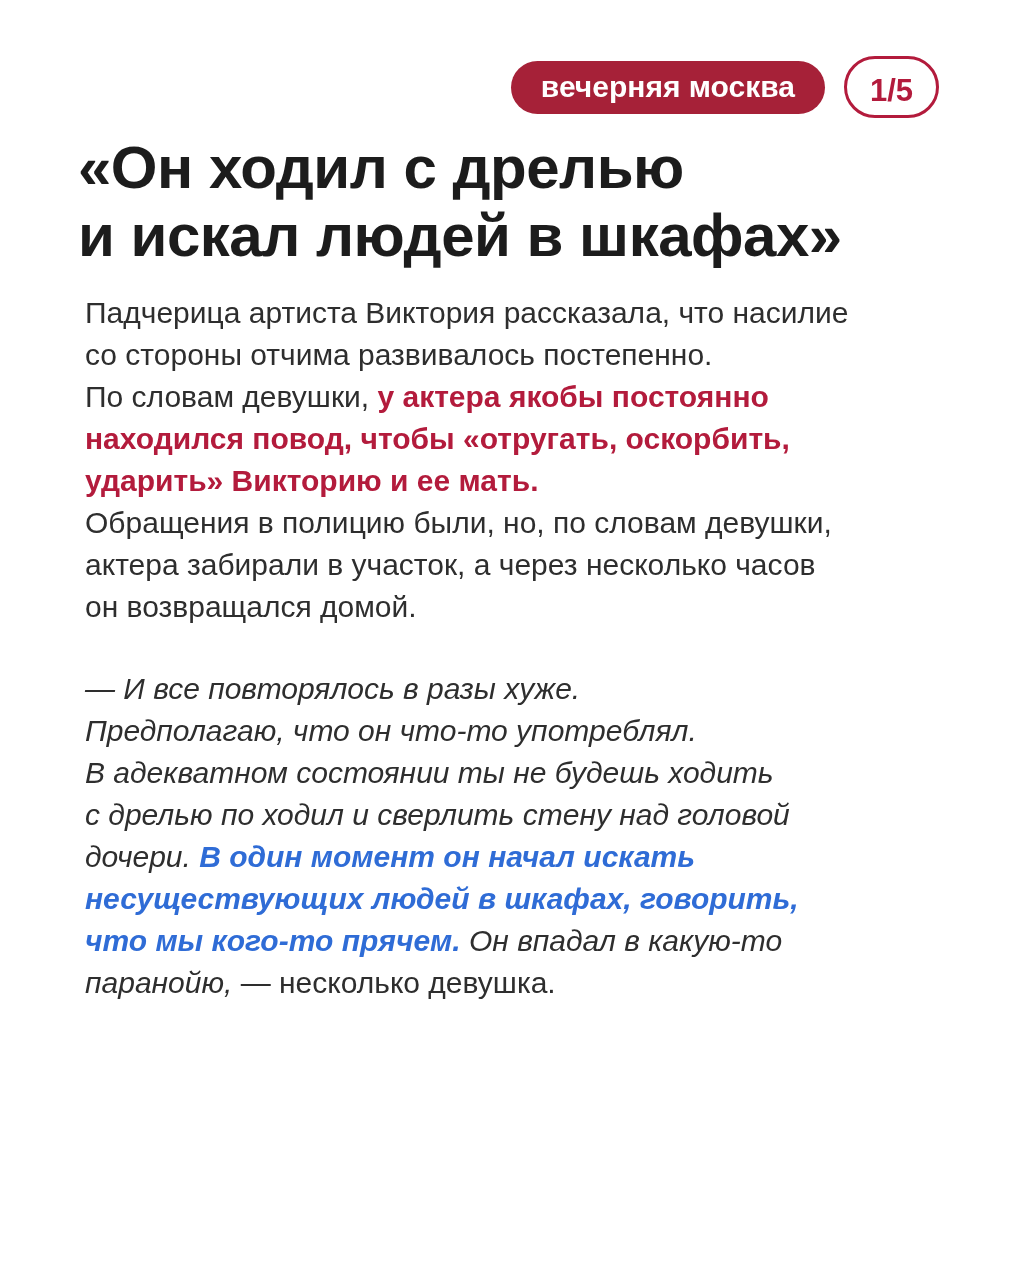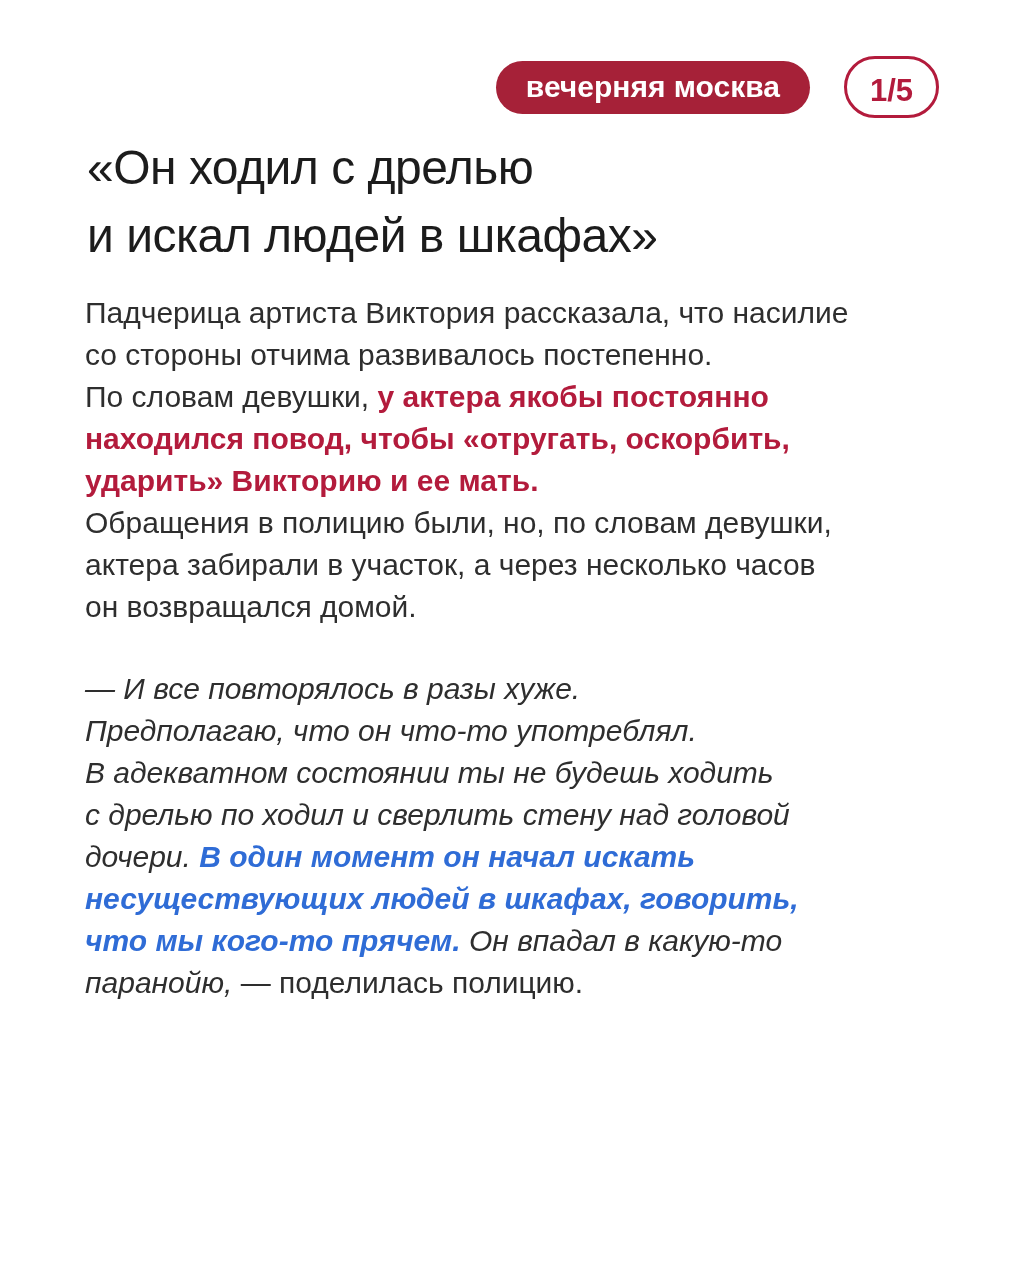--- a/index.html
+++ b/index.html
@@ -14,21 +14,21 @@
     height: 1280px;
     background: #ffffff;
     overflow: hidden;
   }
   .header {
     position: absolute;
     top: 56px;
     right: 84px;
     display: flex;
     align-items: center;
-    gap: 34px;
+    gap: 19px;
   }
   .brand-badge {
     background: var(--accent-red, #a62138);
     color: #ffffff;
     font-weight: 700;
     font-size: 30px;
     line-height: 1;
     padding: 11px 30px 12px;
     border-radius: 40px;
     white-space: nowrap;
@@ -40,26 +40,26 @@
     font-weight: 700;
     font-size: 31px;
     line-height: 1;
     padding: 16px 23px 9px;
     border-radius: 40px;
     white-space: nowrap;
   }
   .title {
     position: absolute;
     top: 134px;
-    left: 87px;
+    left: 78px;
     right: 60px;
     color: var(--title-black, #1c1c1c);
-    font-size: 48px;
+    font-size: 60px;
     line-height: 68px;
-    font-weight: 400;
+    font-weight: 700;
     letter-spacing: -0.5px;
     white-space: pre-line;
   }
   .article {
     position: absolute;
     top: 292px;
     left: 85px;
     right: 62px;
     color: var(--body-black, #2e2e2e);
     font-size: 30px;
@@ -101,16 +101,16 @@
 Обращения в полицию были, но, по словам девушки,
 актера забирали в участок, а через несколько часов
 он возвращался домой.</span></p>
       <p><span class="seg-italic">— И все повторялось в разы хуже.
 Предполагаю, что он что-то употреблял.
 В адекватном состоянии ты не будешь ходить
 с дрелью по ходил и сверлить стену над головой
 дочери. </span><span class="seg-blue-bold-italic">В один момент он начал искать
 несуществующих людей в шкафах, говорить,
 что мы кого-то прячем.</span><span class="seg-italic"> Он впадал в какую-то
-паранойю, </span><span class="seg-normal">— поделилась полицию.</span></p>
+паранойю, </span><span class="seg-normal">— несколько девушка.</span></p>
     </div>
 
 </div>
 
 </body></html>

